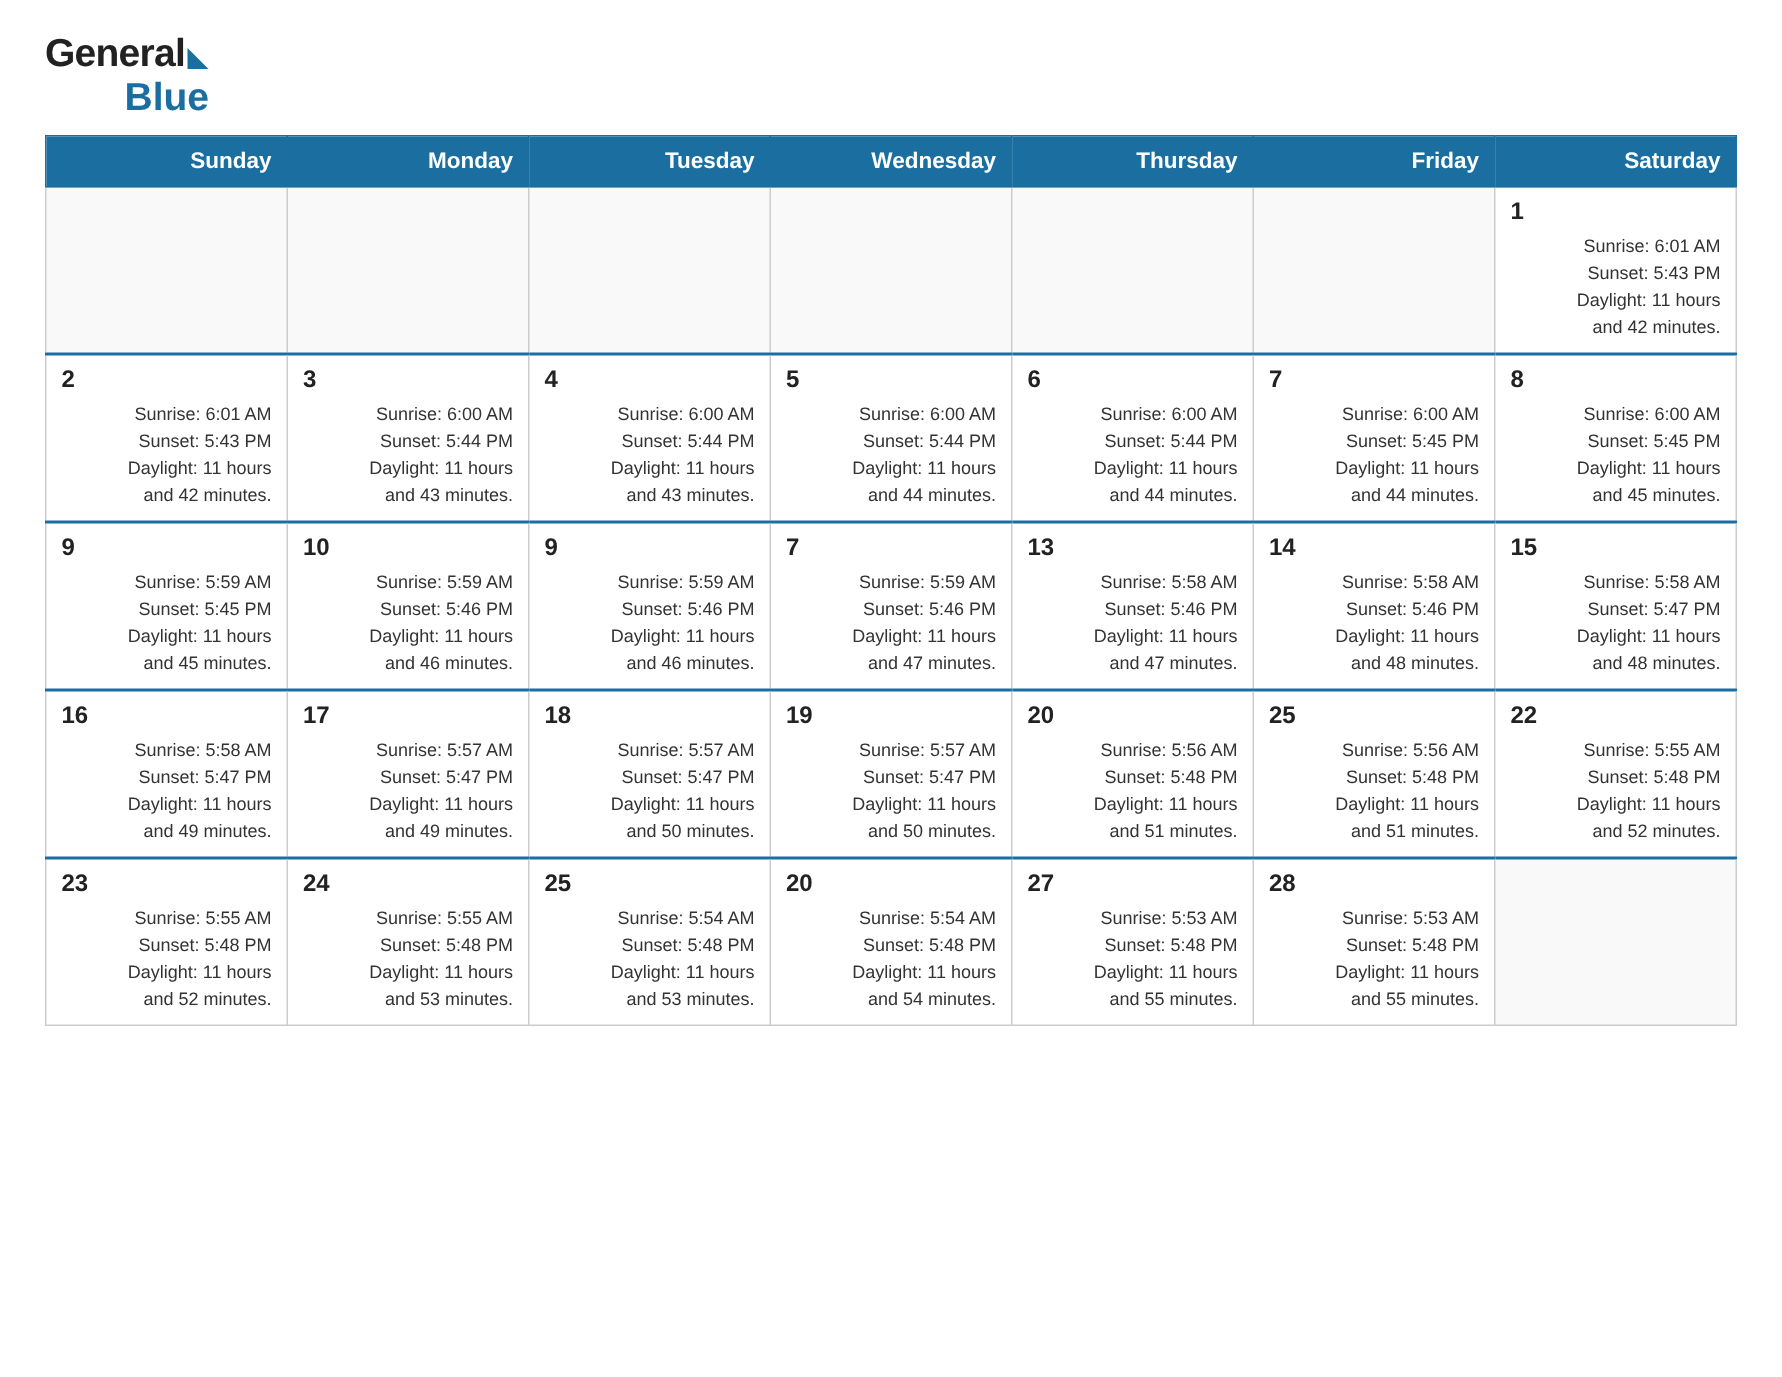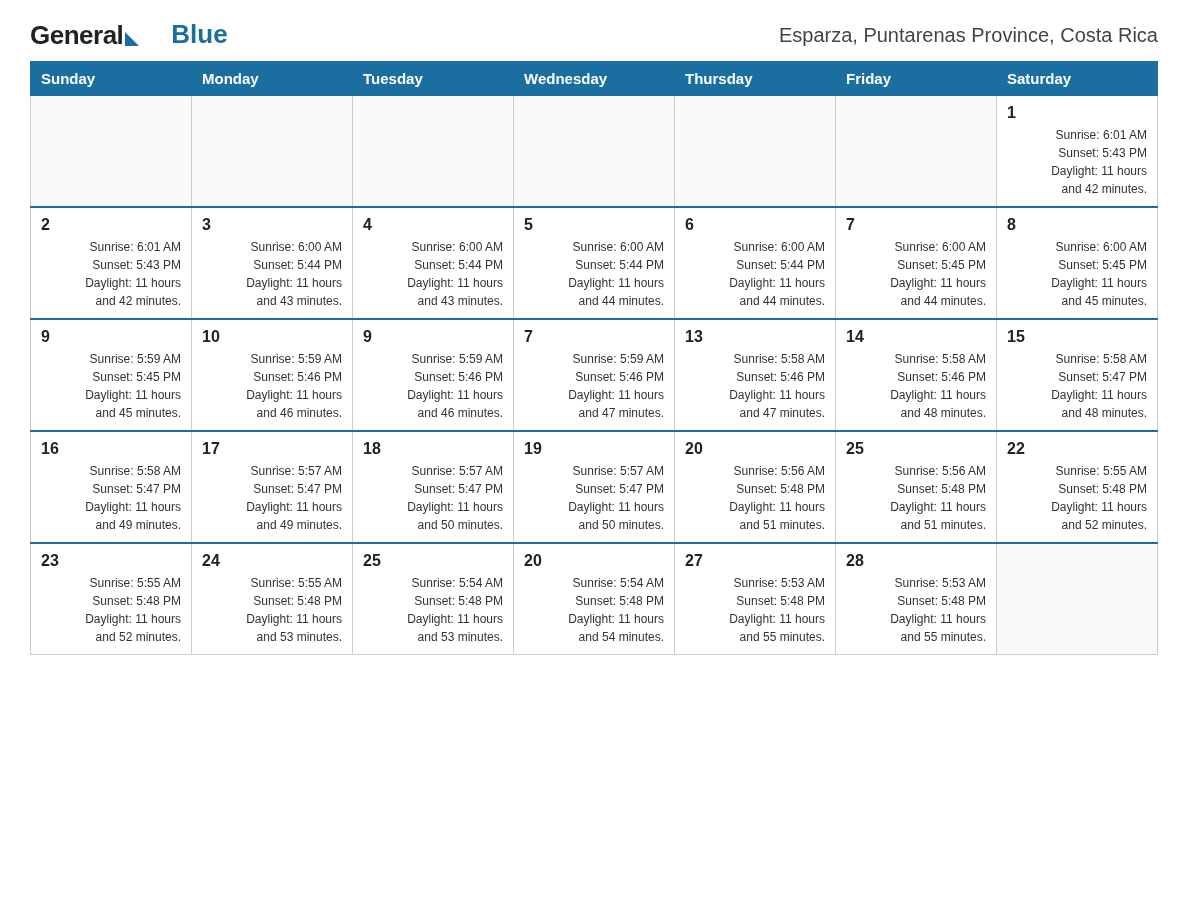--- a/index.html
+++ b/index.html
@@ -11,23 +11,22 @@
       min-height: 918px;
     }
     .header-area {
       display: flex;
       justify-content: space-between;
       align-items: flex-start;
       margin-bottom: 10px;
     }
     .logo {
       display: flex;
-      flex-direction: row;
-      align-items: center;
-      gap: 32px;
+      flex-direction: column;
+      align-items: flex-end;
     }
     .logo-top {
       display: flex;
       align-items: center;
     }
     .logo-general {
       font-size: 26px;
       font-weight: bold;
       color: #222;
       letter-spacing: -0.5px;
@@ -66,21 +65,21 @@
       width: 100%;
       border-collapse: collapse;
       border: 1px solid #aaa;
     }
     .calendar th {
       background-color: #1a6fa0;
       color: #fff;
       font-size: 15px;
       font-weight: bold;
       padding: 8px 10px;
-      text-align: left;
+      text-align: right;
       border: 1px solid #1a6fa0;
     }
     .calendar td {
       vertical-align: top;
       padding: 8px 10px;
       border: 1px solid #ccc;
       width: 14.28%;
       min-height: 110px;
       font-size: 12.5px;
       color: #333;
@@ -111,21 +110,20 @@
 
 <div class="header-area">
   <div class="logo">
     <div class="logo-top">
       <span class="logo-general">General</span>
       <div class="logo-arrow"></div>
     </div>
     <span class="logo-blue">Blue</span>
   </div>
   <div class="title-area">
-    <div class="location-subtitle">Esparza, Puntarenas Province, Costa Rica</div>
   </div>
 </div>
 
 <table class="calendar">
   <thead>
     <tr>
     <th>Sunday</th>
         <th>Monday</th>
         <th>Tuesday</th>
         <th>Wednesday</th>

